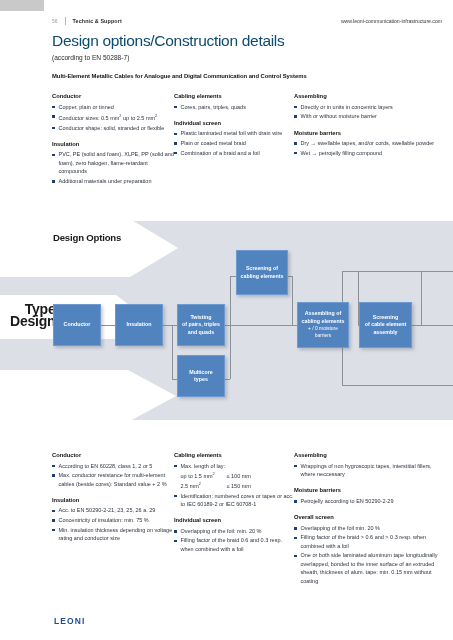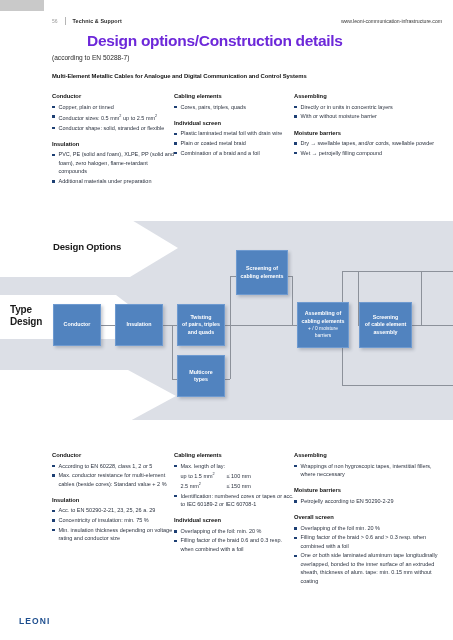--- a/index.html
+++ b/index.html
@@ -56,24 +56,23 @@
     font-size: 5.2px;
     color: #3a3a3a;
     letter-spacing: -0.05px;
   }
 
   
   .page-title {
     position: absolute;
     left: 52px; top: 32px;
     font-size: 15.5px;
-    font-weight: bold;
+    font-weight: normal;
     letter-spacing: -0.3px;
-    color: #6d28d9;
-    margin-left: 35px;
+    color: #0c4a6e;
   }
   .page-subtitle {
     position: absolute;
     left: 52px; top: 54px;
     font-size: 6.6px;
     color: #2a2a2a;
   }
   .page-lead {
     position: absolute;
     left: 52px; top: 73px;
@@ -151,29 +150,30 @@
     background: #ffffff;
     clip-path: polygon(0 0, 116px 0, 145px 22px, 116px 44px, 0 44px);
   }
 
   .band-label {
     position: absolute;
     font-weight: bold;
     color: #1a1a1a;
   }
   .label-design {
-    left: 53px; top: 20px;
+    left: 53px; top: 11px;
     font-size: 9.6px;
     letter-spacing: -0.2px;
   }
   .label-type {
     left: 10px; top: 83px;
-    font-size: 10px;
+    font-size: 14px;
     line-height: 11.5px;
     letter-spacing: -0.2px;
+    text-align: right;
   }
 
   
   .dbox {
     position: absolute;
     background: #5183bf;
     color: #ffffff;
     font-size: 5.3px;
     font-weight: bold;
     line-height: 7.4px;
@@ -402,13 +402,13 @@
         <div class="grp-title">Overall screen</div>
         <ul class="bl">
           <li>Overlapping of the foil min. 20 %</li>
           <li>Filling factor of the braid &gt; 0.6 and &gt; 0.3 resp. when combined with a foil</li>
           <li>One or both side laminated aluminum tape longitudinally overlapped, bonded to the inner surface of an extruded sheath, thickness of alum. tape: min. 0.15 mm without coating</li>
         </ul>
       </div>
     </div>
 </div>
 
-<div class="logo" style="color: rgb(31, 79, 143);">LEONI</div>
+<div class="logo" style="color: rgb(31, 79, 143); margin-left: 35px;">LEONI</div>
 
 </body></html>

